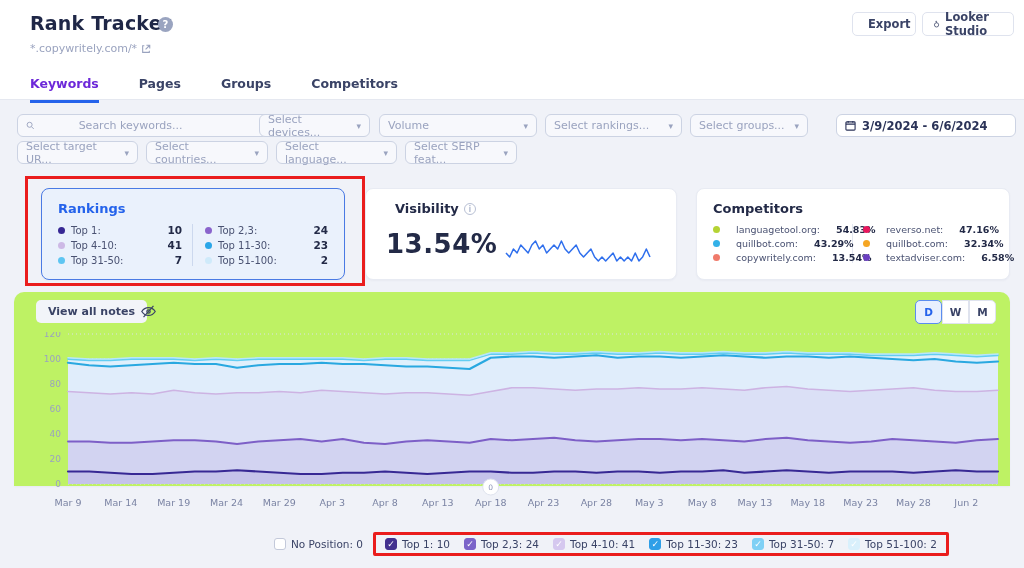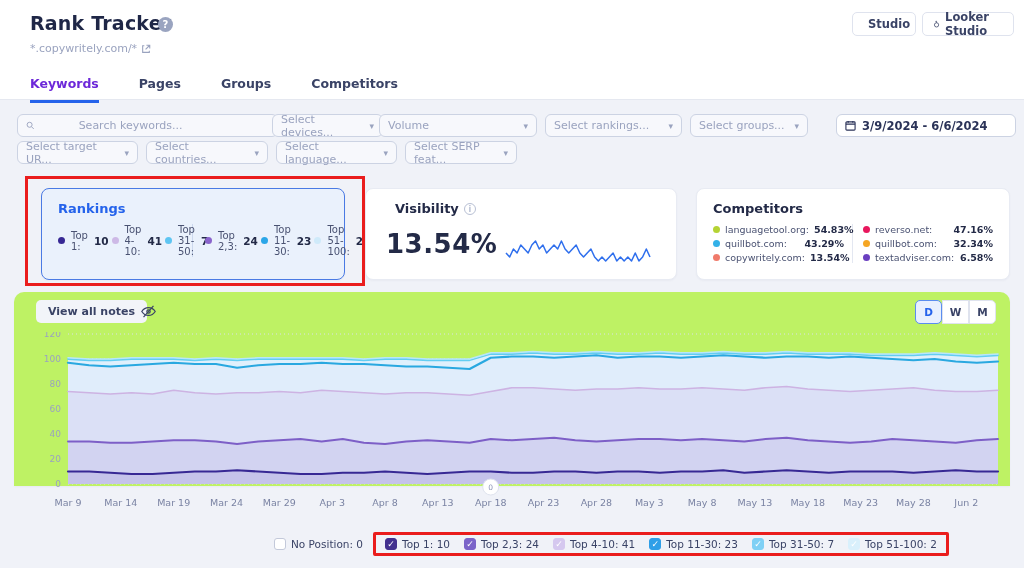--- a/index.html
+++ b/index.html
@@ -19,53 +19,53 @@
 
   .tabs { position:absolute; left:30px; top:76px; display:flex; gap:40px; }
   .tab { font-size:12.5px; font-weight:600; color:#3a4366; padding-bottom:9px; cursor:pointer; }
   .tab.active { color:#6d28d9; border-bottom:3px solid #2563eb; }
 
   .field { position:absolute; height:23px; border:1px solid #ccd3e3; border-radius:6px; background:#f7f8fc; display:flex; align-items:center; padding:0 8px; font-size:11px; color:#9aa3bf; gap:6px; }
   .field .caret { margin-left:auto; font-size:9px; color:#9aa3bf; }
   .search-field { left:17px; top:114px; width:261px; background:#f7f8fc;gap:44px; }
   .search-field input { border:none; outline:none; background:transparent; font-size:11px; color:#5a6284; width:100%; font-family:inherit; }
   .search-field input::placeholder { color:#9aa3bf; }
-  .f-devices { left:272px; top:114px; width:111px; }
+  .f-devices { left:259px; top:114px; width:111px; }
   .f-volume  { left:379px; top:114px; width:158px; }
   .f-rankings{ left:545px; top:114px; width:137px; }
   .f-groups  { left:690px; top:114px; width:118px; }
   .f-date    { left:836px; top:114px; width:180px; background:#ffffff; color:#2b3358; font-weight:700; font-size:11.5px; }
   .f-target  { left:17px;  top:141px; width:121px; }
   .f-countries{ left:146px; top:141px; width:122px; }
   .f-language{ left:276px; top:141px; width:121px; }
   .f-serp    { left:405px; top:141px; width:112px; }
 
   .card { position:absolute; top:188px; background:#fff; border:1px solid #e8ebf3; border-radius:8px; box-shadow:0 1px 2px rgba(40,50,90,.04); }
   .card-title { font-size:13px; font-weight:700; color:#232a47; }
 
   .rankings-card { left:41px; width:304px; height:92px; background:#eaf1fc; border:1.5px solid #4a7ae4; padding:12px 16px 10px; }
   .rankings-card .card-title { color:#2563eb; }
   .rank-cols { display:flex; margin-top:8px; }
-  .rank-col { width:50%; display:flex; flex-direction:row; gap:3px; }
+  .rank-col { width:50%; display:flex; flex-direction:column; gap:3px; }
   .rank-col.left { border-right:1px solid #ccd8ee; padding-right:10px; }
   .rank-col.right { padding-left:12px; }
   .stat-row { display:flex; align-items:center; gap:6px; font-size:10px; color:#4a5272; }
   .stat-row .val { margin-left:auto; font-size:10.5px; font-weight:700; color:#232a47; }
   .dot { width:7px; height:7px; border-radius:50%; flex:0 0 auto; }
 
   .visibility-card { left:365px; width:312px; height:92px; padding:12px 29px; }
   .vis-value { position:absolute; left:20px; top:40px; font-size:26px; font-weight:600; color:#232a47; letter-spacing:.5px; }
   .info-icon { display:inline-block; width:12px; height:12px; border:1px solid #b8c0d4; border-radius:50%; color:#b8c0d4; font-size:8px; text-align:center; line-height:12px; font-style:normal; margin-left:5px; vertical-align:1px; }
 
   .competitors-card { left:696px; width:314px; height:92px; padding:12px 16px 10px; }
   .comp-cols { display:flex; margin-top:8px; }
   .comp-col { width:50%; display:flex; flex-direction:column; gap:3px; }
   .comp-col.left { border-right:1px solid #e3e7f1; padding-right:8px; }
   .comp-col.right { padding-left:10px; }
-  .comp-row { display:flex; align-items:center; gap:5px; font-size:9.5px; color:#4a5272; }
+  .comp-row { display:flex; align-items:center; gap:16px; font-size:9.5px; color:#4a5272; }
   .comp-row .val { margin-left:auto; font-size:9.5px; font-weight:700; color:#232a47; }
 
   .chart-panel { position:absolute; left:14px; top:292px; width:996px; height:194px; background:#bef264; border-radius:10px 10px 0 0; box-shadow:0 1px 2px rgba(40,50,90,.04); }
   .notes-btn { position:absolute; left:22px; top:8px; height:23px; padding:0 12px; background:#f2f4f9; border-radius:5px; font-size:11px; font-weight:600; color:#3a4366; display:flex; align-items:center; cursor:pointer; }
   .eyeoff-btn { position:absolute; left:126px; top:11px; cursor:pointer; }
   .range-toggle { position:absolute; right:14px; top:8px; display:flex; }
   .range-btn { width:27px; height:24px; border:1px solid #dfe3ee; background:#fff; font-size:10.5px; font-weight:700; color:#3a4366; display:flex; align-items:center; justify-content:center; cursor:pointer; }
   .range-btn:first-child { border-radius:5px 0 0 5px; }
   .range-btn:last-child { border-radius:0 5px 5px 0; }
   .range-btn.active { border:1.5px solid #5b8def; background:#e8f0fe; color:#2563eb; border-radius:5px; }
@@ -93,21 +93,21 @@
       <path d="M4 2H2v8h8V8" fill="none" stroke="#9aa3bf" stroke-width="1.3"></path>
       <path d="M6.5 1.5h4v4M10.5 1.5 5.5 6.5" fill="none" stroke="#9aa3bf" stroke-width="1.3"></path>
     </svg>
 </div>
 
 <div class="top-btn btn-export">
   <svg width="11" height="11" viewBox="0 0 12 12">
       <path d="M6 1v7M3 5.5 6 8.5 9 5.5" fill="none" stroke="#3a4366" stroke-width="1.3"></path>
       <path d="M1.5 10.5h9" stroke="#3a4366" stroke-width="1.3"></path>
     </svg>
-  <span>Studio</span>
+  <span>Export</span>
 </div>
 <div class="top-btn btn-looker">
   <svg width="11" height="12" viewBox="0 0 12 13">
       <circle cx="6" cy="8" r="3.6" fill="none" stroke="#3a4366" stroke-width="1.3"></circle>
       <path d="M6 4.4V1.8M6 1.8c-1.2 0-2 .6-2 .6" fill="none" stroke="#3a4366" stroke-width="1.3"></path>
     </svg>
   <span>Looker Studio</span>
 </div>
 
 <div class="tabs">

